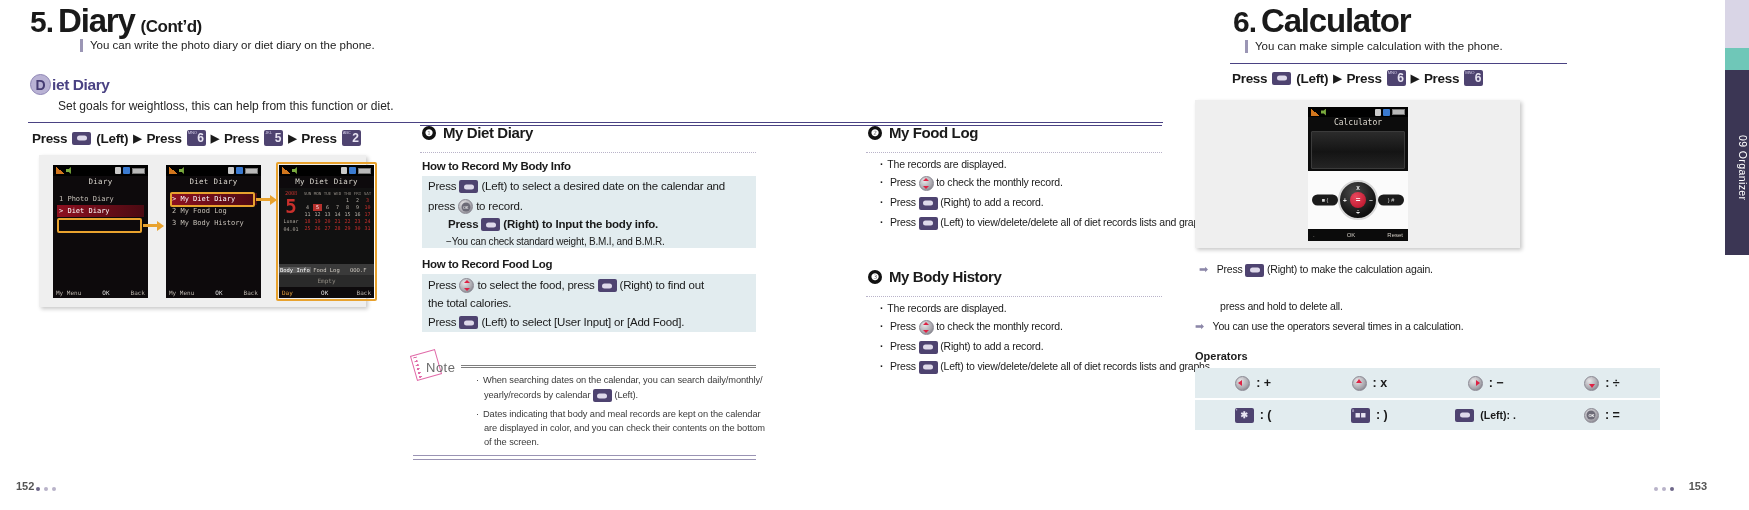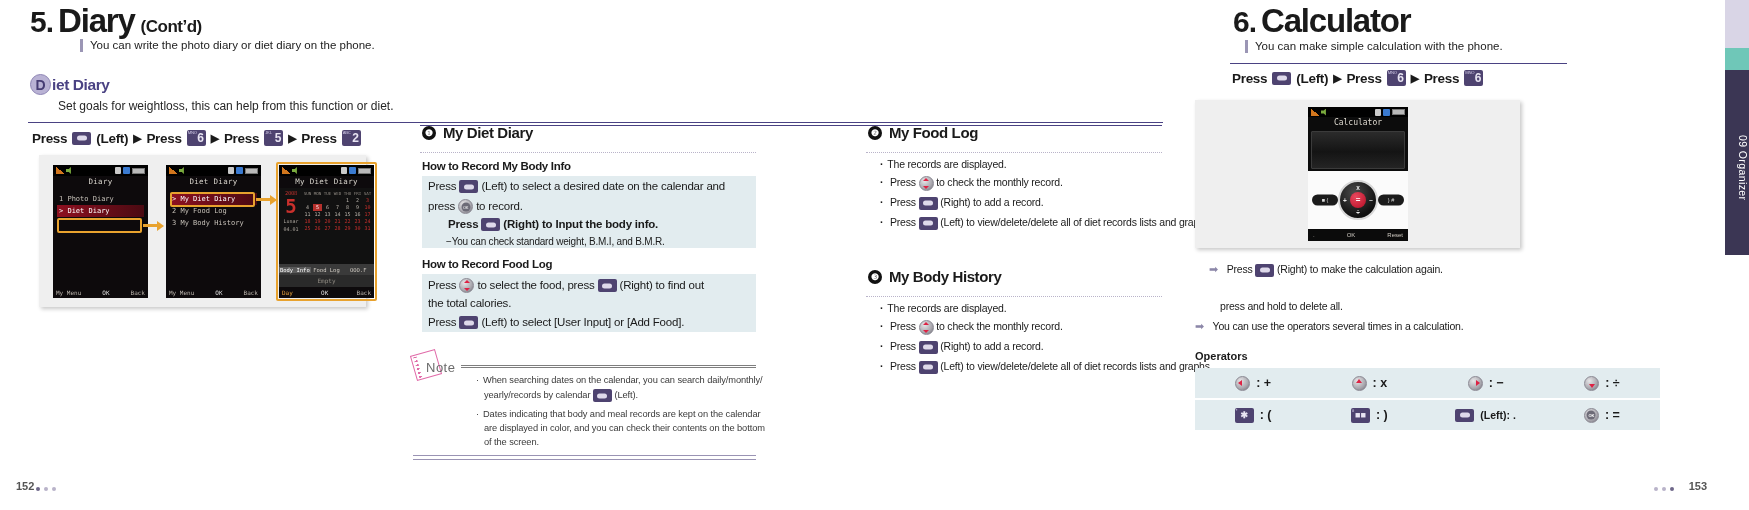--- a/index.html
+++ b/index.html
@@ -649,21 +649,21 @@
         </div>
       </div>
       <div class="calc-bottom">
         <span>.</span>
         <span>OK</span>
         <span>Reset</span>
       </div>
     </div>
   </div>
 
-  <div class="ab" style="left:24px; top:263px;">
+  <div class="ab" style="left:14px; top:263px;">
     <span class="ar">➡</span>
     <span>Press</span>
     <span class="key soft"></span>
     <span>(Right) to make the calculation again.</span>
   </div>
   <div class="ab" style="left:35px; top:300px;">press and hold to delete all.</div>
   <div class="ab" style="left:10px; top:320px;">
     <span class="ar">➡</span>
     <span>You can use the operators several times in a calculation.</span>
   </div>

